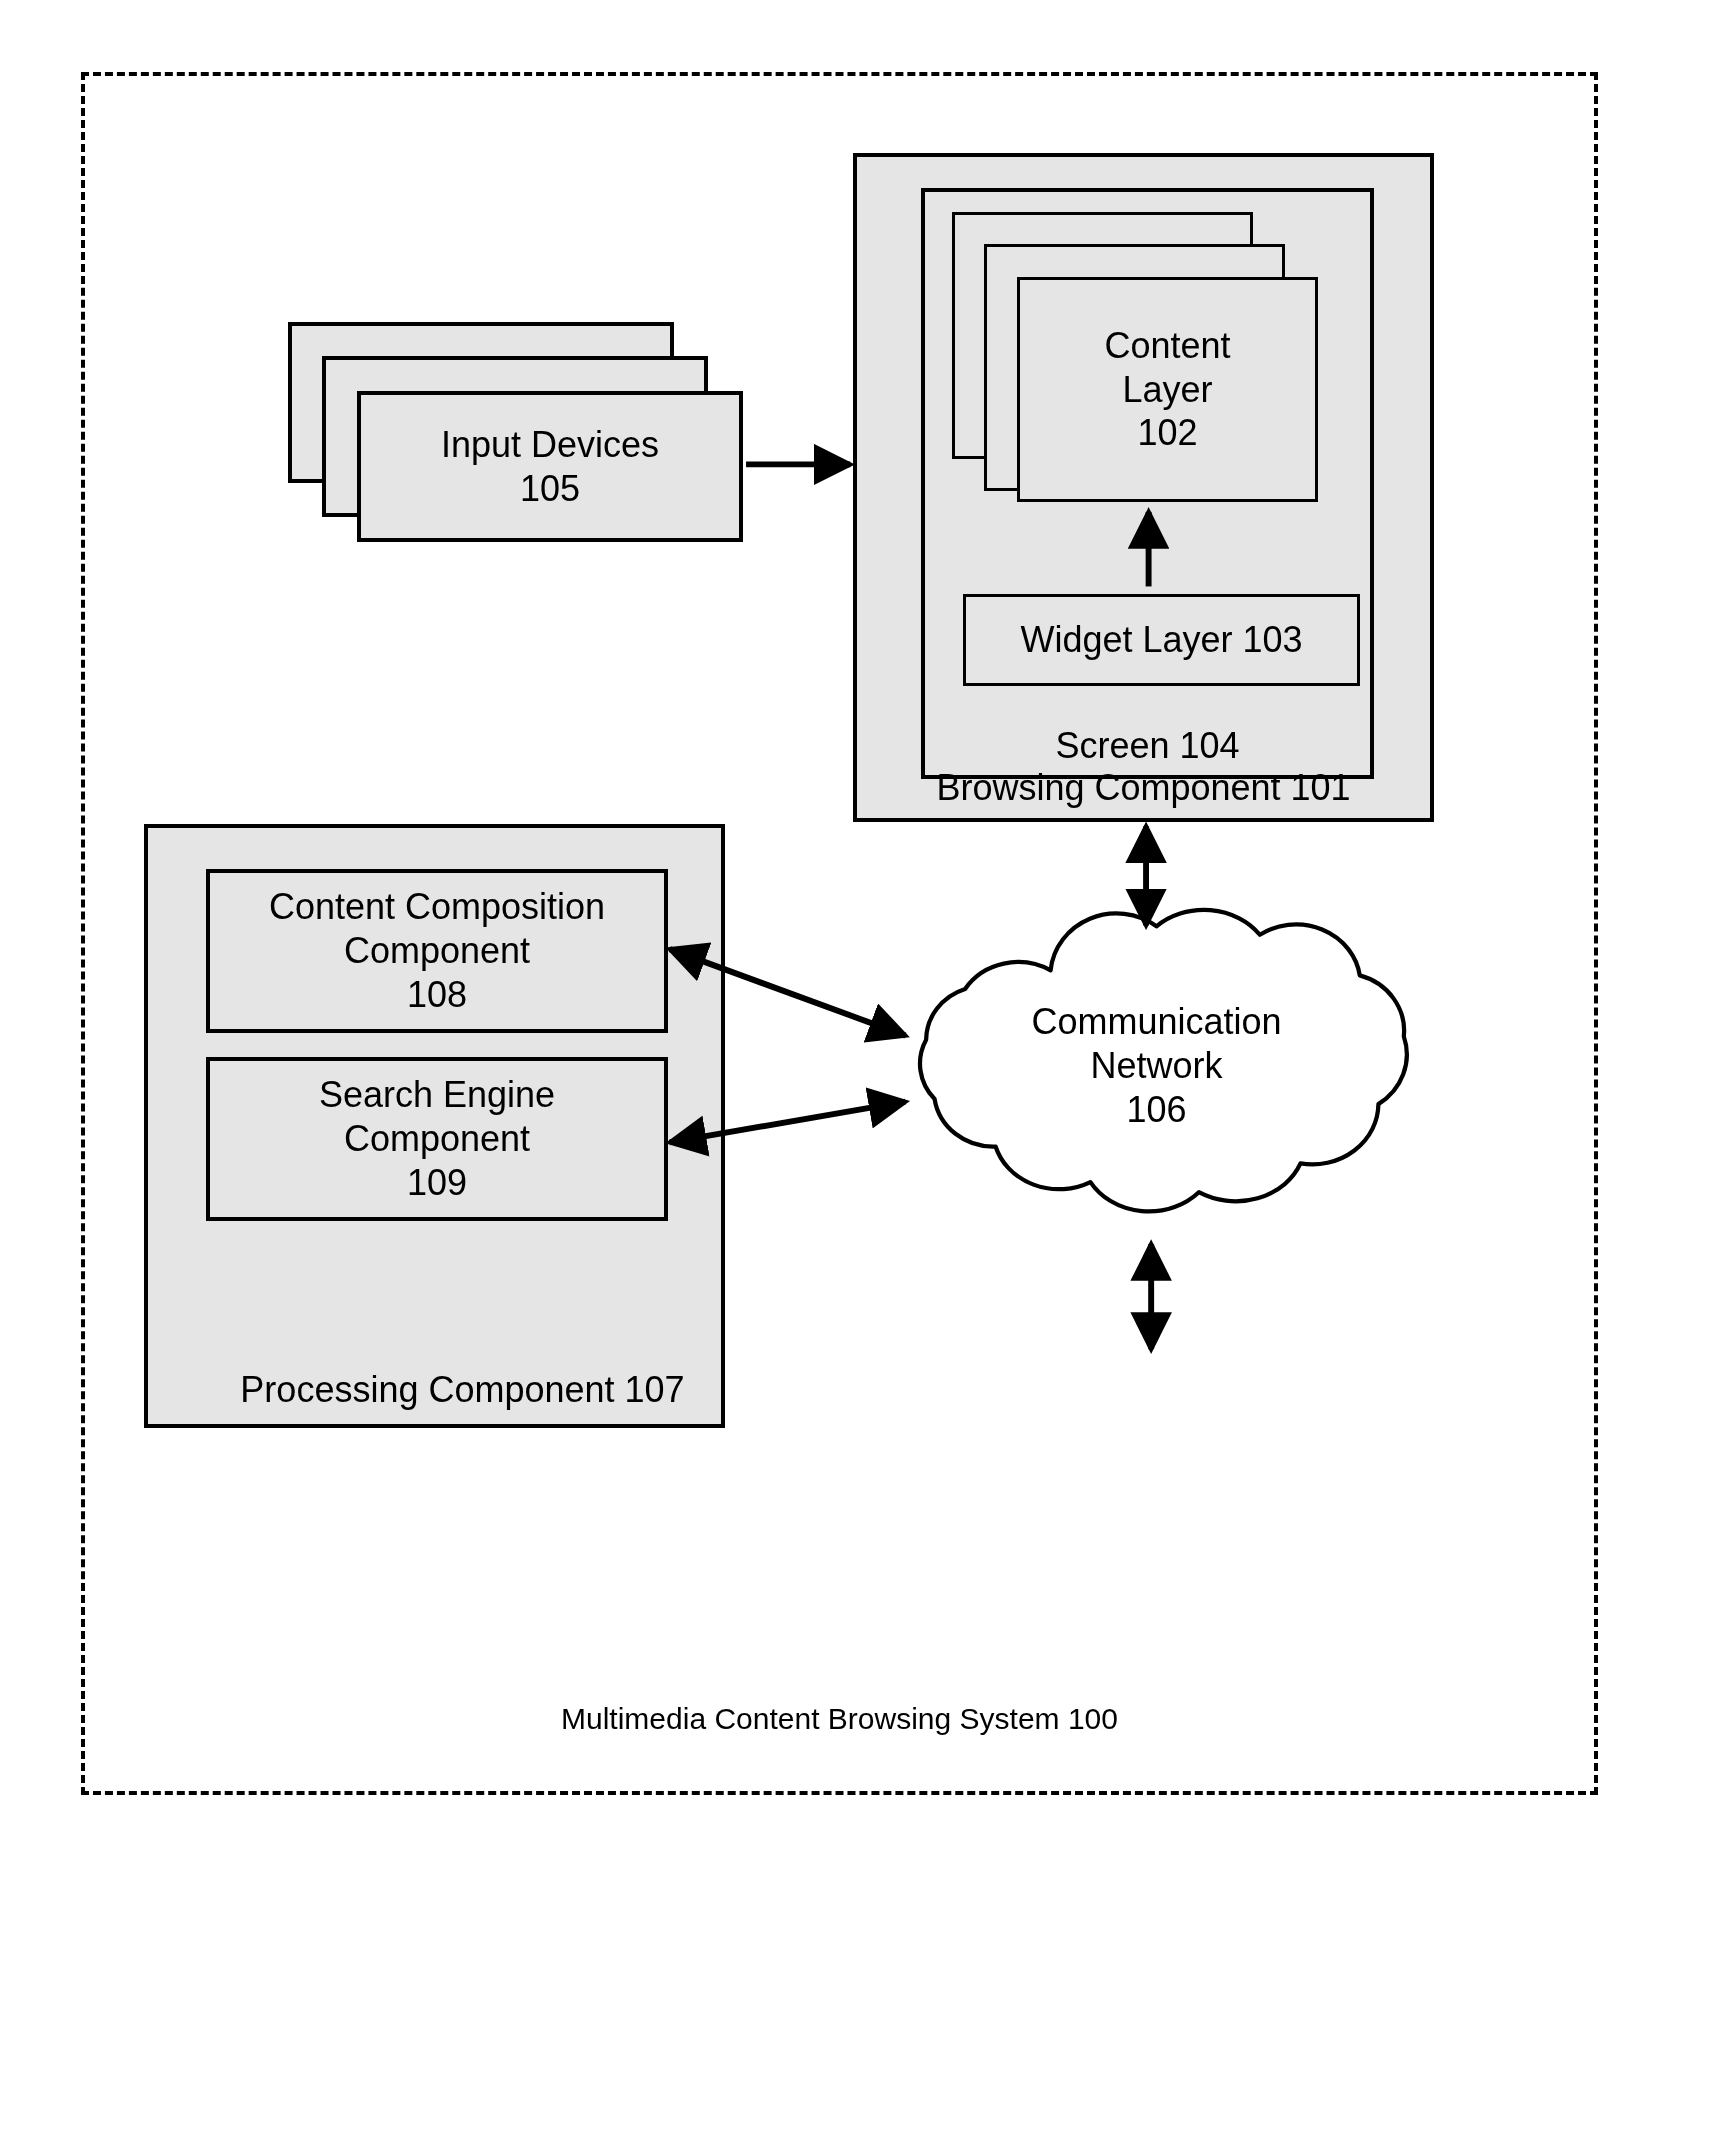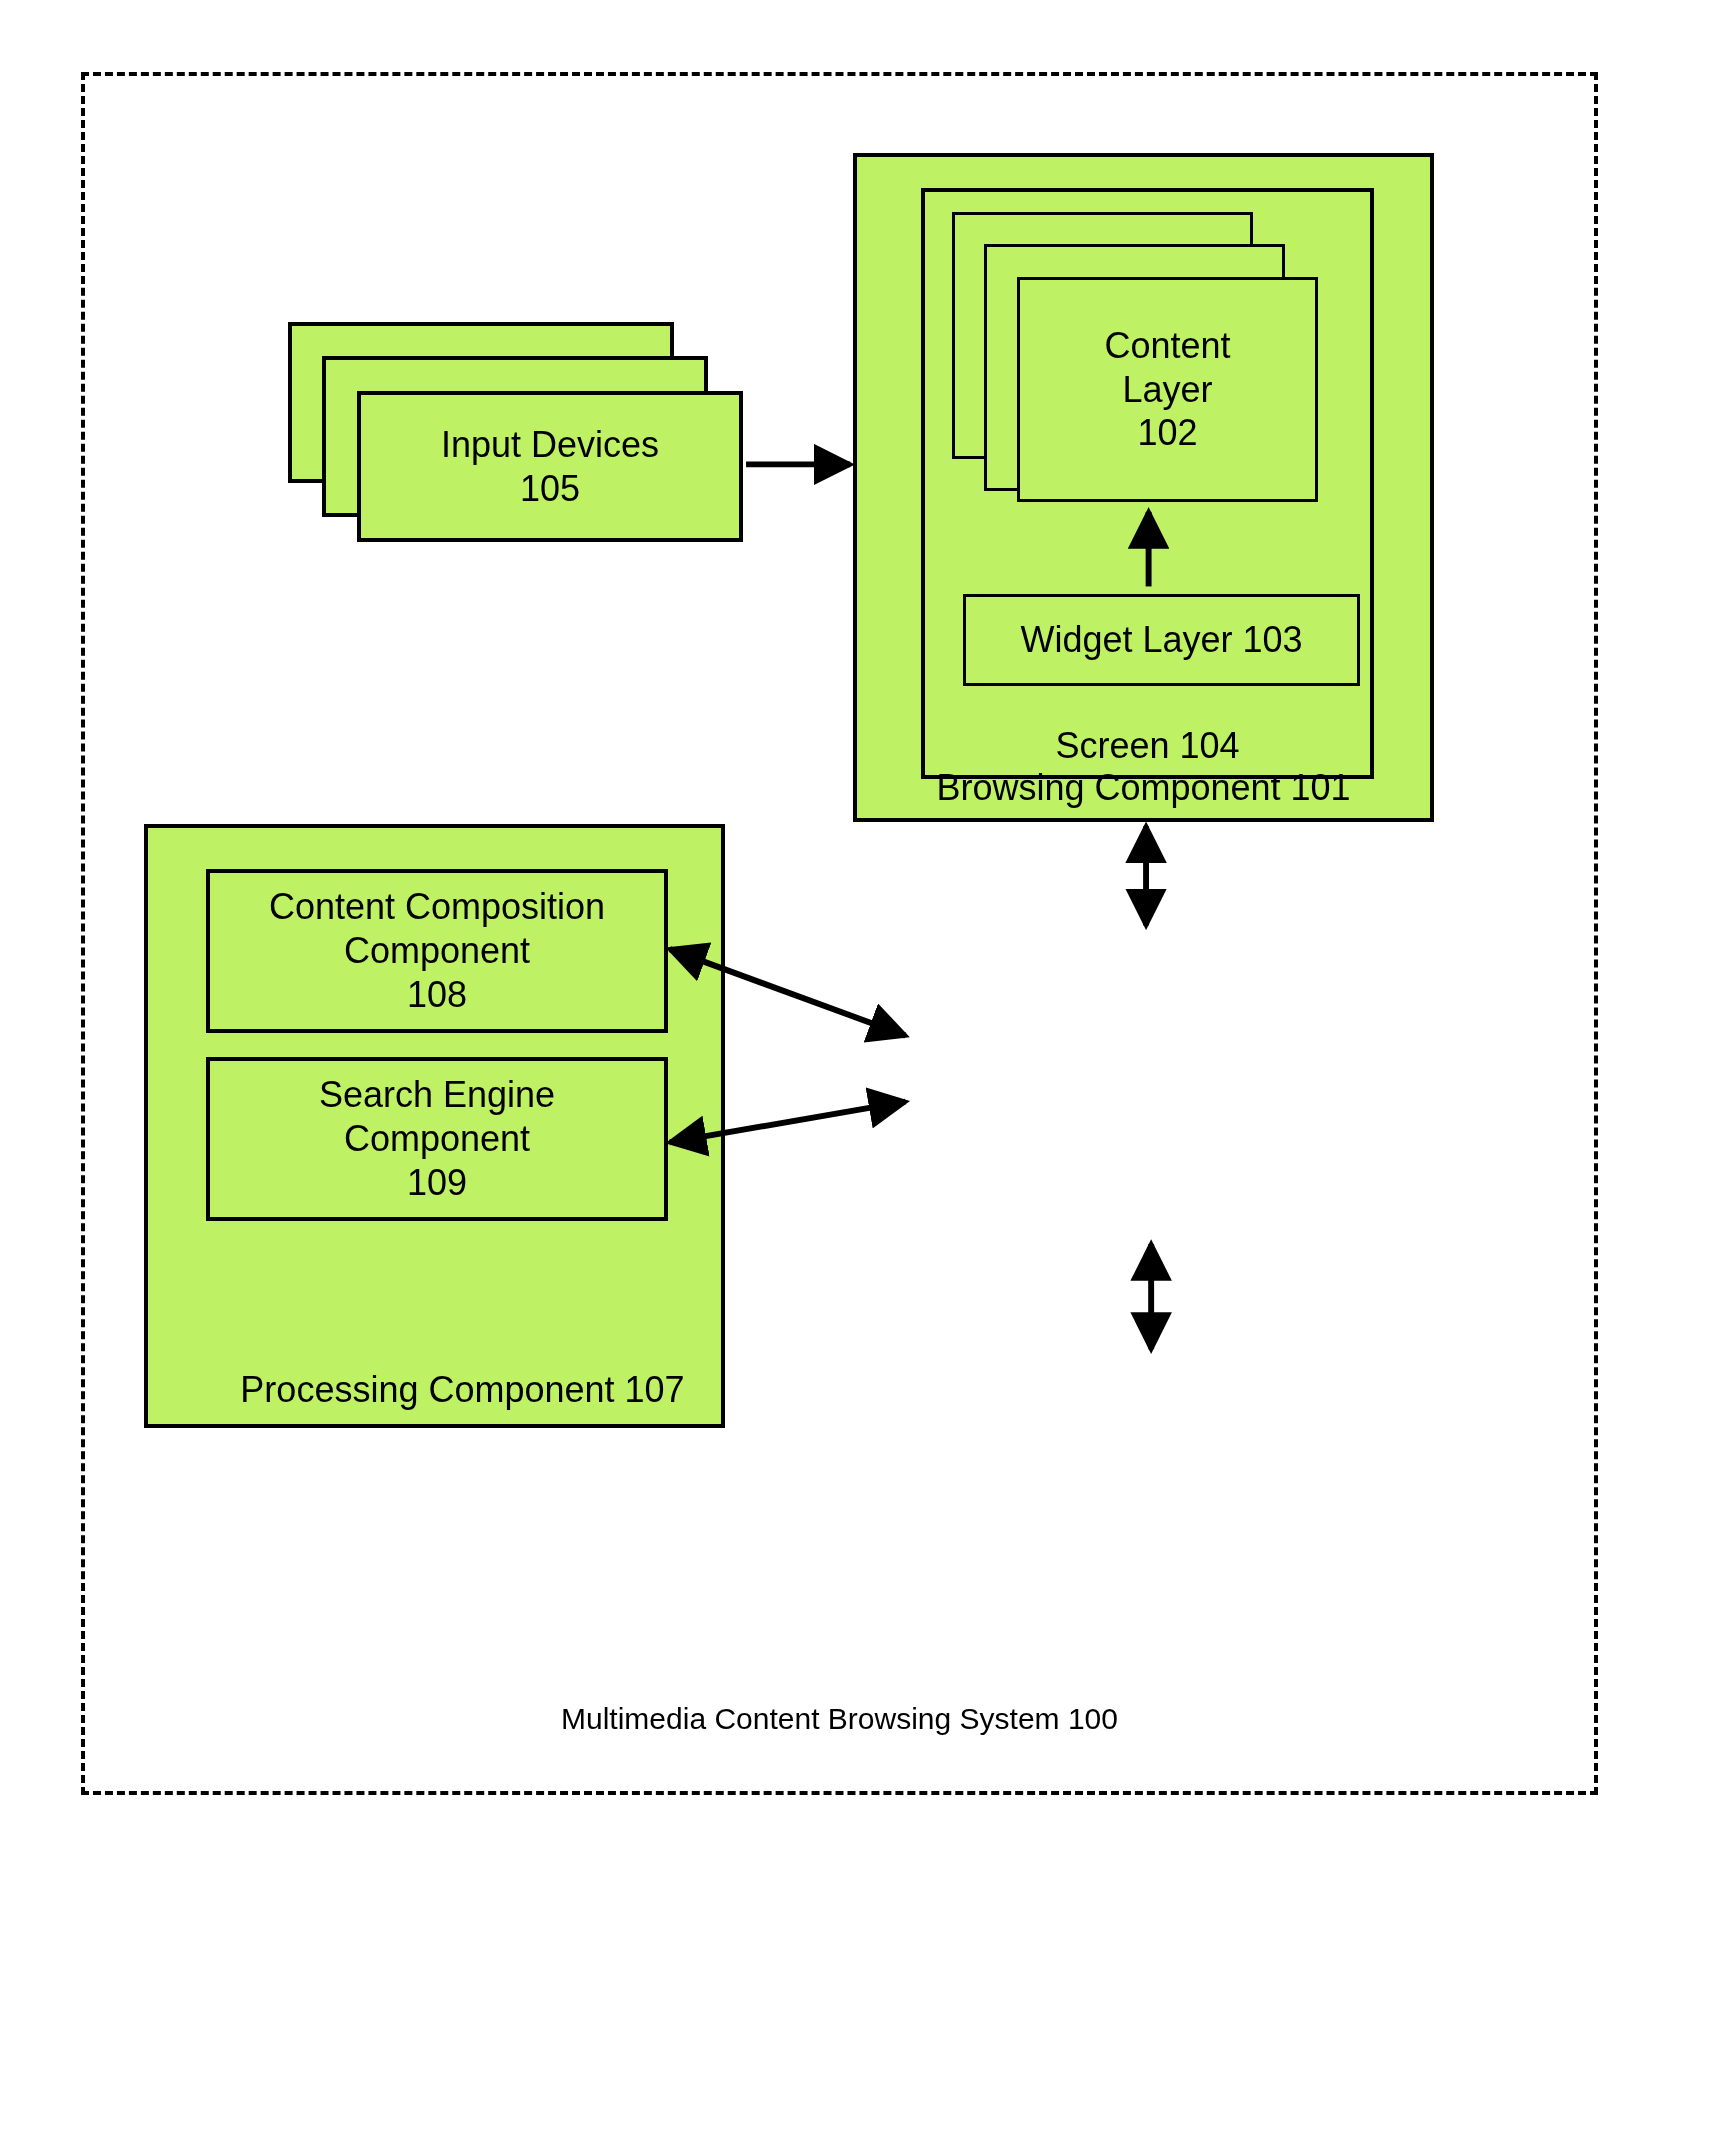--- a/index.html
+++ b/index.html
@@ -26,21 +26,21 @@
     width: 1517px;
     height: 1723px;
     border: 4.2px dashed #000000;
     box-sizing: border-box;
   }
   
   .box {
     position: absolute;
     box-sizing: border-box;
     border: 4.2px solid #000000;
-    background: #bef264;
+    background: #e5e5e5;
   }
   .box-thin {
     border-width: 3.4px;
   }
   .label {
     position: absolute;
     text-align: center;
     line-height: 1.22;
     white-space: pre-line;
     color: #000000;
@@ -203,20 +203,43 @@
 
     <div class="box" id="search-engine-box">
       <div class="center-label inner-comp-label">Search Engine
 Component
 109</div>
     </div>
 
     <div class="label" id="processing-component-label">Processing Component 107</div>
   </div>
 
+  <div id="cloud-wrap">
+    <svg viewBox="0 0 660 400" xmlns="http://www.w3.org/2000/svg">
+      <path d="
+        M 205 90
+        A 78 74 0 0 1 330 38
+        A 82 72 0 0 1 452 48
+        A 76 70 0 0 1 570 96
+        A 72 68 0 0 1 622 168
+        A 74 70 0 0 1 592 248
+        A 78 72 0 0 1 500 318
+        A 82 70 0 0 1 380 352
+        A 80 70 0 0 1 252 340
+        A 78 70 0 0 1 140 298
+        A 70 66 0 0 1 68 242
+        A 66 62 0 0 1 58 172
+        A 68 64 0 0 1 104 112
+        A 74 68 0 0 1 205 90
+        Z" fill="#ffffff" stroke="#000000" stroke-width="5" stroke-linejoin="round"></path>
+    </svg>
+    <div id="communication-network-label">Communication
+Network
+106</div>
+  </div>
 
 
   <svg id="arrow-layer" viewBox="0 0 2023 2537" xmlns="http://www.w3.org/2000/svg">
     <defs>
       <marker id="head" markerWidth="7" markerHeight="7" refX="6.2" refY="3.5" orient="auto" markerUnits="strokeWidth">
         <path d="M 0 0 L 7 3.5 L 0 7 z" fill="#000000"></path>
       </marker>
       <marker id="tail" markerWidth="7" markerHeight="7" refX="0.8" refY="3.5" orient="auto" markerUnits="strokeWidth">
         <path d="M 7 0 L 0 3.5 L 7 7 z" fill="#000000"></path>
       </marker>

